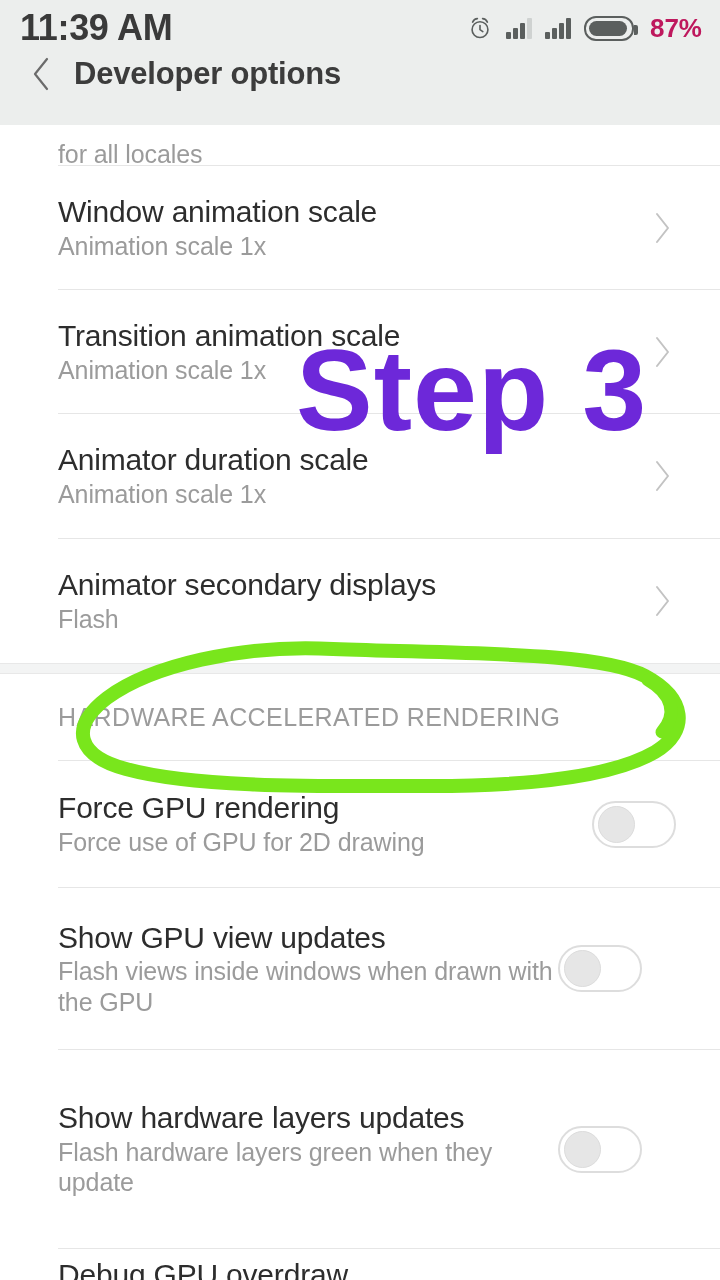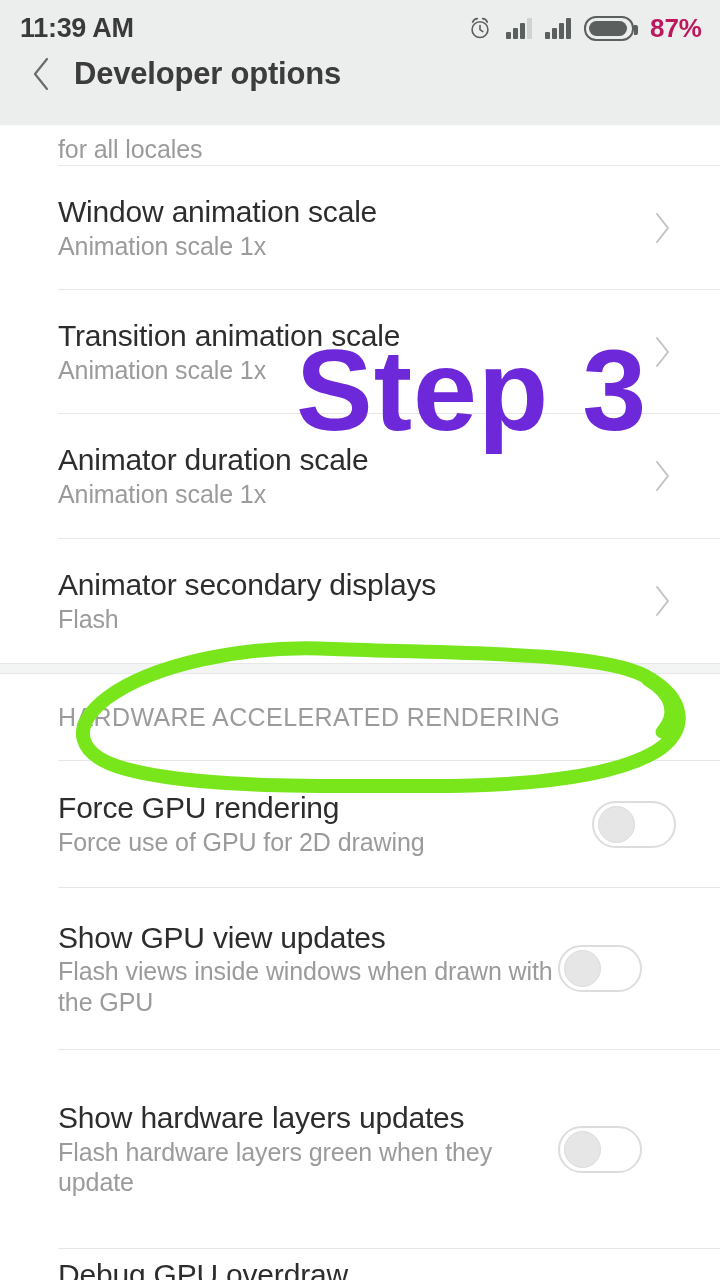--- a/index.html
+++ b/index.html
@@ -10,21 +10,21 @@
     overflow:hidden;
   }
   #screen { position:relative; width:720px; height:1280px; overflow:hidden; background:#fff; }
 
   
   .statusbar{
     height:56px; background:#eceeed;
     display:flex; align-items:center; justify-content:space-between;
     padding:0 18px 0 20px;
   }
-  .status-time{ font-size:27px; font-weight:bold; color:#3a3a3a; letter-spacing:-0.3px; }
+  .status-time{ font-size:36px; font-weight:bold; color:#3a3a3a; letter-spacing:-0.3px; }
   .status-right{ display:flex; align-items:center; gap:13px; }
   .status-pct{ font-size:26px; font-weight:bold; color:#be185d; margin-left:3px; }
 
   .alarm-icon{ width:26px; height:26px; display:block; }
   .signal{ display:flex; align-items:flex-end; gap:2px; height:22px; }
   .signal i{ display:block; width:5px; background:#cfd2d1; border-radius:1px; }
   .signal i.on{ background:#5b5f5e; }
   .signal i:nth-child(1){ height:7px; }
   .signal i:nth-child(2){ height:11px; }
   .signal i:nth-child(3){ height:16px; }
@@ -48,21 +48,21 @@
     padding:0 24px 0 58px; background:#fff;
   }
   .row .texts{ flex:1 1 auto; min-width:0; }
   .row-title{ font-size:30px; color:#2d2d2d; line-height:1.22; letter-spacing:-0.2px; }
   .row-sub{ font-size:25px; color:#9b9b9b; line-height:1.22; letter-spacing:-0.1px; }
   .divider{ height:1px; background:#e6e6e6; margin-left:58px; }
 
   .chev{ width:20px; height:34px; flex:none; margin-right:24px; }
 
   
-  .row-clip-top{ height:40px; overflow:hidden; display:flex; align-items:flex-start; padding:0 24px 0 58px; }
+  .row-clip-top{ height:40px; overflow:hidden; display:flex; align-items:center; padding:0 24px 0 58px; }
   .row-clip-top .row-sub{ margin:0; position:relative; top:9px; }
 
   
   .section-gap{ height:11px; background:#f3f4f4; border-top:1px solid #e8e8e8; border-bottom:1px solid #e8e8e8; }
 
   .section-header{ height:86px; display:flex; align-items:center; padding-left:58px; background:#fff; }
   .section-header span{ font-size:25px; color:#9b9b9b; letter-spacing:0.4px; }
 
   
   .toggle{

